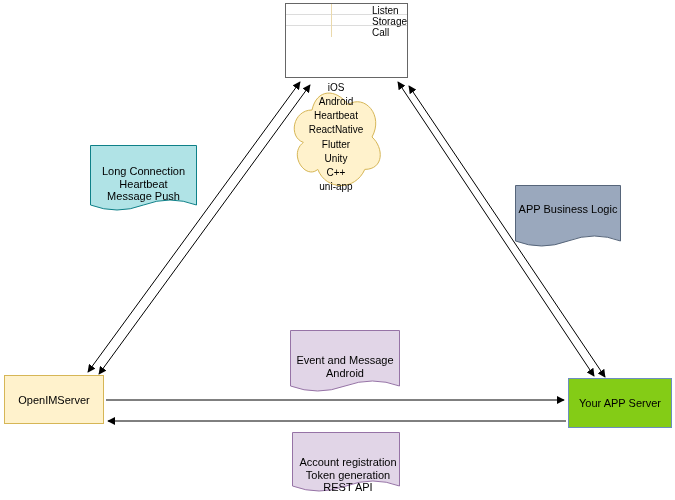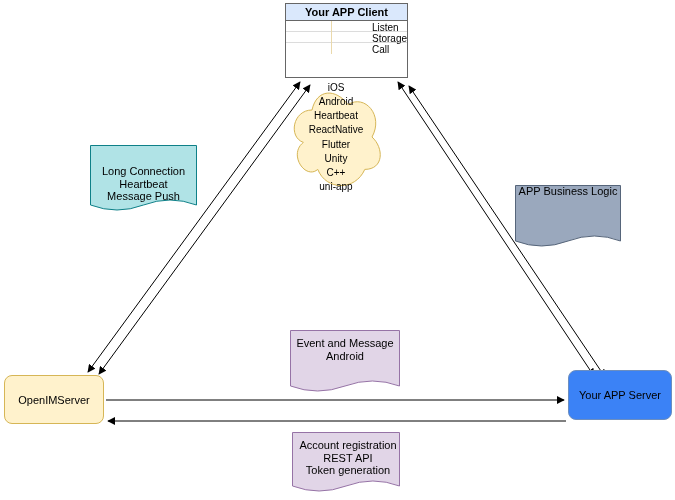--- a/index.html
+++ b/index.html
@@ -33,30 +33,30 @@
   
   .note { z-index:2; }
   .note svg { position:absolute; left:0; top:0; }
   .note-text { position:absolute; left:0; right:0; top:0; text-align:center;
     font-size:11px; line-height:12.5px; }
   .note-teal    { left:90px;  top:145px; width:107px; height:70px; }
   .note-slate   { left:515px; top:185px; width:106px; height:66px; }
   .note-purple1 { left:290px; top:330px; width:110px; height:66px; }
   .note-purple2 { left:292px; top:432px; width:112px; height:64px; }
   .pt4  { padding-top:20px; }
-  .pt7  { padding-top:7px; }
-  .pt18 { }
+  .pt7  { padding-top:24px; }
+  .pt18 { padding-top:18px; }
 
   
   .server-box { display:flex; align-items:center; justify-content:center;
-    font-size:11px; border-radius:8px; z-index:3; text-align:left; }
+    font-size:11px; border-radius:0; z-index:3; text-align:left; }
   .openim-server { left:4px; top:375px; width:98px; height:47px;
     background:#fff2cc; border:1px solid #d6b656; }
-  .app-server { left:568px; top:370px; width:102px; height:48px;
-    background:#3b82f6; border:1px solid #6c8ebf; }
+  .app-server { left:568px; top:378px; width:102px; height:48px;
+    background:#84cc16; border:1px solid #6c8ebf; }
 </style>
 </head>
 <body>
 
 <div class="canvas">
 
   <svg class="arrows" width="675" height="500">
     <defs>
       <marker id="ah" viewBox="0 0 10 10" refX="9" refY="5" markerWidth="8" markerHeight="8" orient="auto-start-reverse">
         <path d="M0,0 L10,5 L0,10 Z" fill="#000"></path>
@@ -64,21 +64,20 @@
     </defs>
     <line x1="88" y1="372" x2="300" y2="82" stroke="#000" stroke-width="1" marker-start="url(#ah)" marker-end="url(#ah)"></line>
     <line x1="99" y1="374" x2="310" y2="85" stroke="#000" stroke-width="1" marker-start="url(#ah)" marker-end="url(#ah)"></line>
     <line x1="594" y1="376" x2="398" y2="82" stroke="#000" stroke-width="1" marker-start="url(#ah)" marker-end="url(#ah)"></line>
     <line x1="605" y1="377" x2="409" y2="86" stroke="#000" stroke-width="1" marker-start="url(#ah)" marker-end="url(#ah)"></line>
     <line x1="106" y1="400" x2="564" y2="400" stroke="#000" stroke-width="1" marker-end="url(#ah)"></line>
     <line x1="566" y1="421" x2="108" y2="421" stroke="#000" stroke-width="1" marker-end="url(#ah)"></line>
   </svg>
 
   <div class="abs client-box">
-    <div class="client-header">Your APP Client</div>
     <div class="client-body">
       <div class="hline" style="top:10px"></div>
       <div class="hline" style="top:21px"></div>
       <div class="vline"></div>
       <div class="client-rows">
         <div>Listen</div>
         <div>Storage</div>
         <div>Call</div>
       </div>
     </div>
@@ -131,21 +130,21 @@
       <div>Android</div>
     </div>
   </div>
 
   <div class="abs note note-purple2">
     <svg width="108" height="64">
       <path d="M0.5,0.5 L0.5,54 Q27,64 54,54 Q81,44 107.5,54 L107.5,0.5 Z" fill="#e1d5e7" stroke="#9673a6" stroke-width="1"></path>
     </svg>
     <div class="note-text pt7">
       <div>Account registration</div>
+      <div>Token generation</div>
       <div>REST API</div>
-      <div>Token generation</div>
     </div>
   </div>
 
   <div class="abs server-box openim-server">OpenIMServer</div>
   <div class="abs server-box app-server">Your APP Server</div>
 
 </div>
 
 </body></html>

